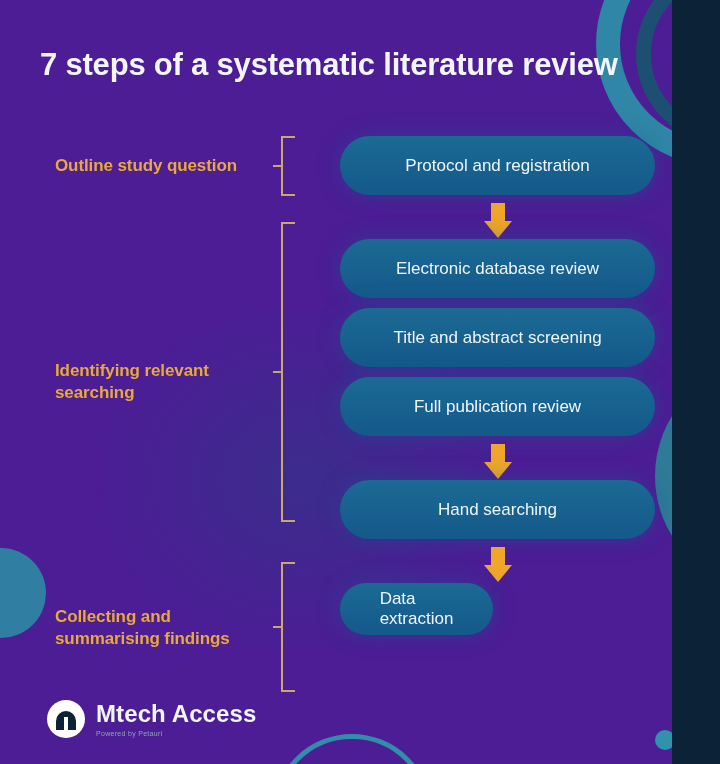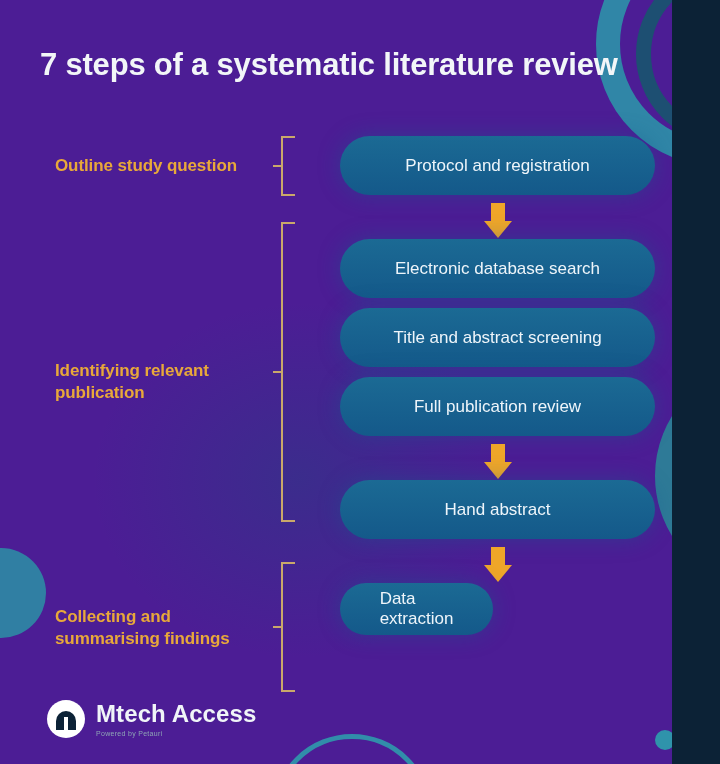--- a/index.html
+++ b/index.html
@@ -266,61 +266,61 @@
   <div class="deco deco-ring-tr2"></div>
   <div class="deco deco-ring-r"></div>
   <div class="deco deco-ring-r2"></div>
   <div class="deco deco-circle-l"></div>
   <div class="deco deco-ring-bc"></div>
   <div class="deco deco-dot-br"></div>
 
   <div class="title">7 steps of a systematic literature review</div>
 
   <div class="phase-label phase-1">Outline study question</div>
-  <div class="phase-label phase-2">Identifying relevant publication</div>
+  <div class="phase-label phase-2">Identifying relevant searching</div>
   <div class="phase-label phase-3">Collecting and summarising findings</div>
 
   <div class="bracket bracket-1"></div>
   <div class="bracket bracket-2"></div>
   <div class="bracket bracket-3"></div>
 
   <div class="flow">
 
     <div class="pill pill-full">
       <span>Protocol and registration</span>
     </div>
 
     <div class="arrow">
       <div class="shaft"></div>
       <div class="head"></div>
     </div>
 
     <div class="pill pill-full">
-      <span>Electronic database search</span>
+      <span>Electronic database review</span>
     </div>
 
     <div class="gap-sm"></div>
 
     <div class="pill pill-full">
       <span>Title and abstract screening</span>
     </div>
 
     <div class="gap-sm"></div>
 
     <div class="pill pill-full">
       <span>Full publication review</span>
     </div>
 
     <div class="arrow">
       <div class="shaft"></div>
       <div class="head"></div>
     </div>
 
     <div class="pill pill-full">
-      <span>Hand abstract</span>
+      <span>Hand searching</span>
     </div>
 
     <div class="arrow">
       <div class="shaft"></div>
       <div class="head"></div>
     </div>
 
     <div class="pill-row">
       <div class="pill pill-half">
         <div>

